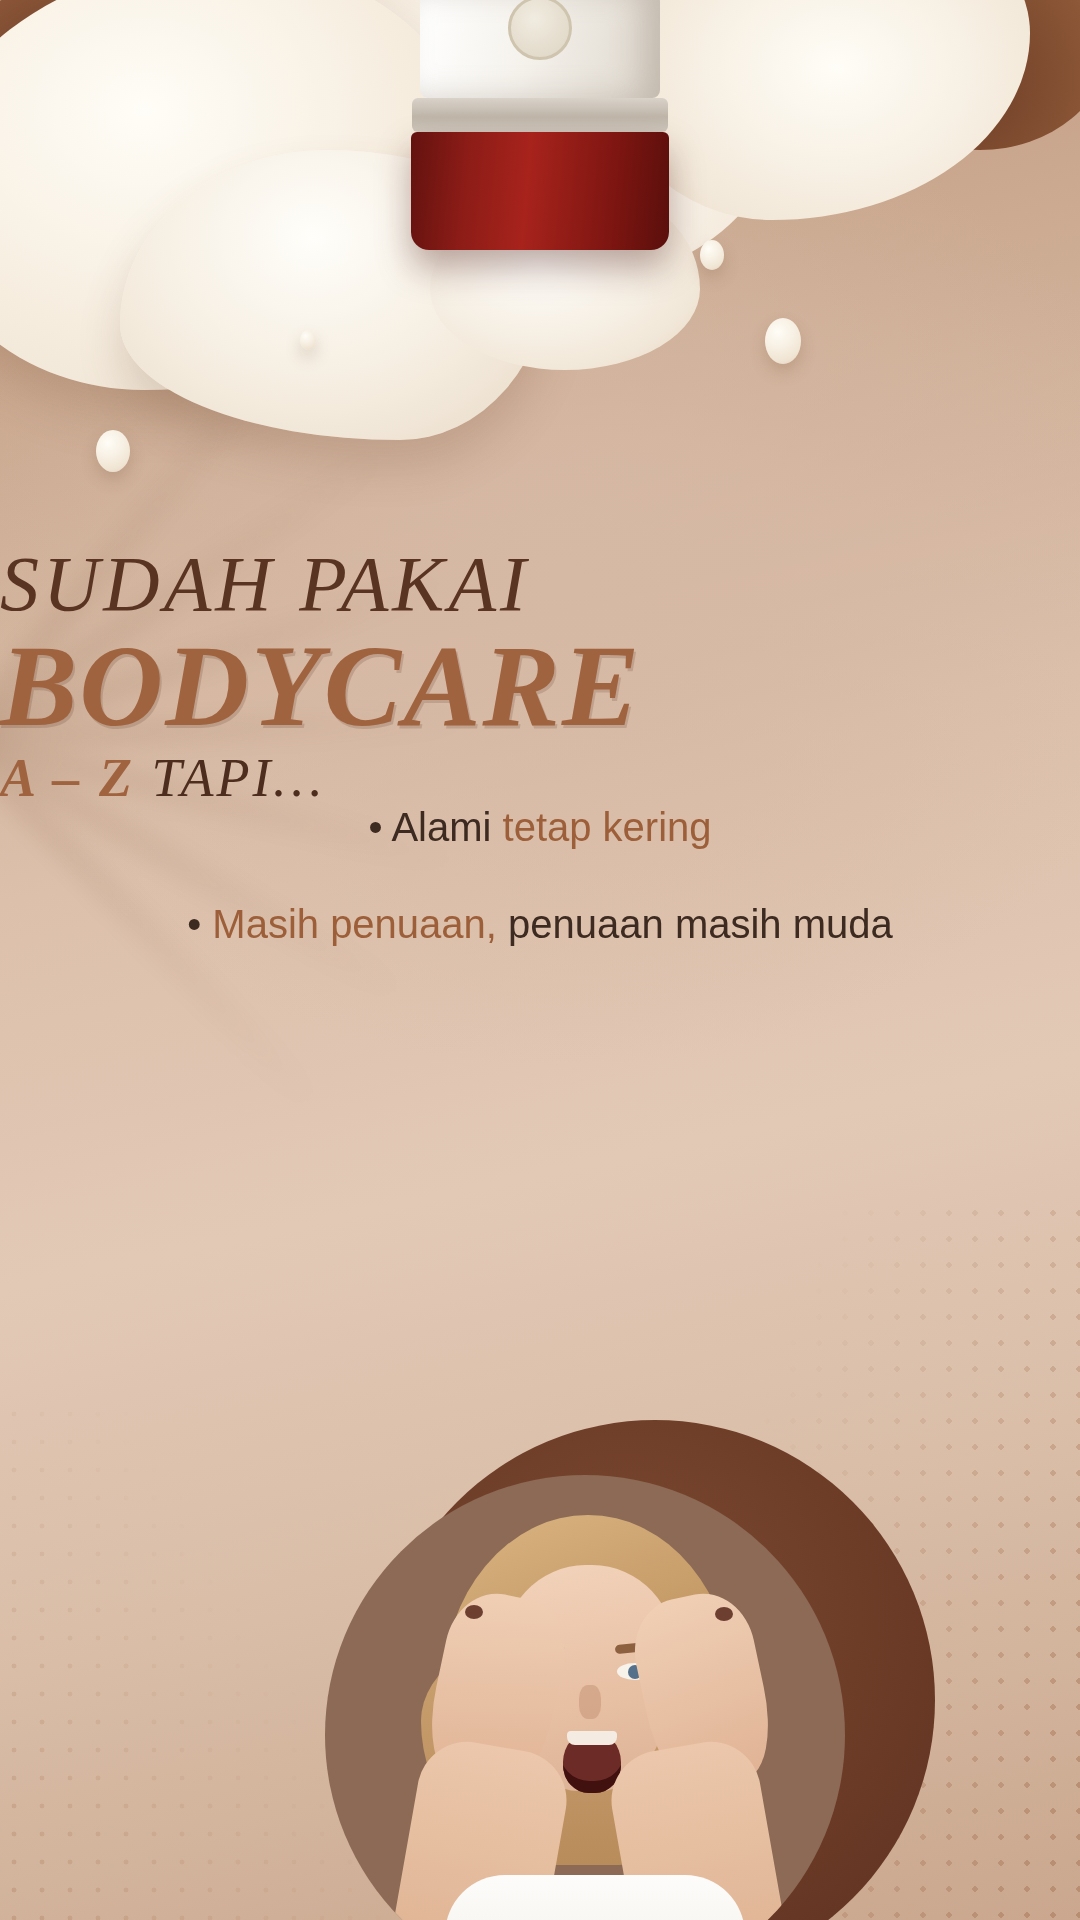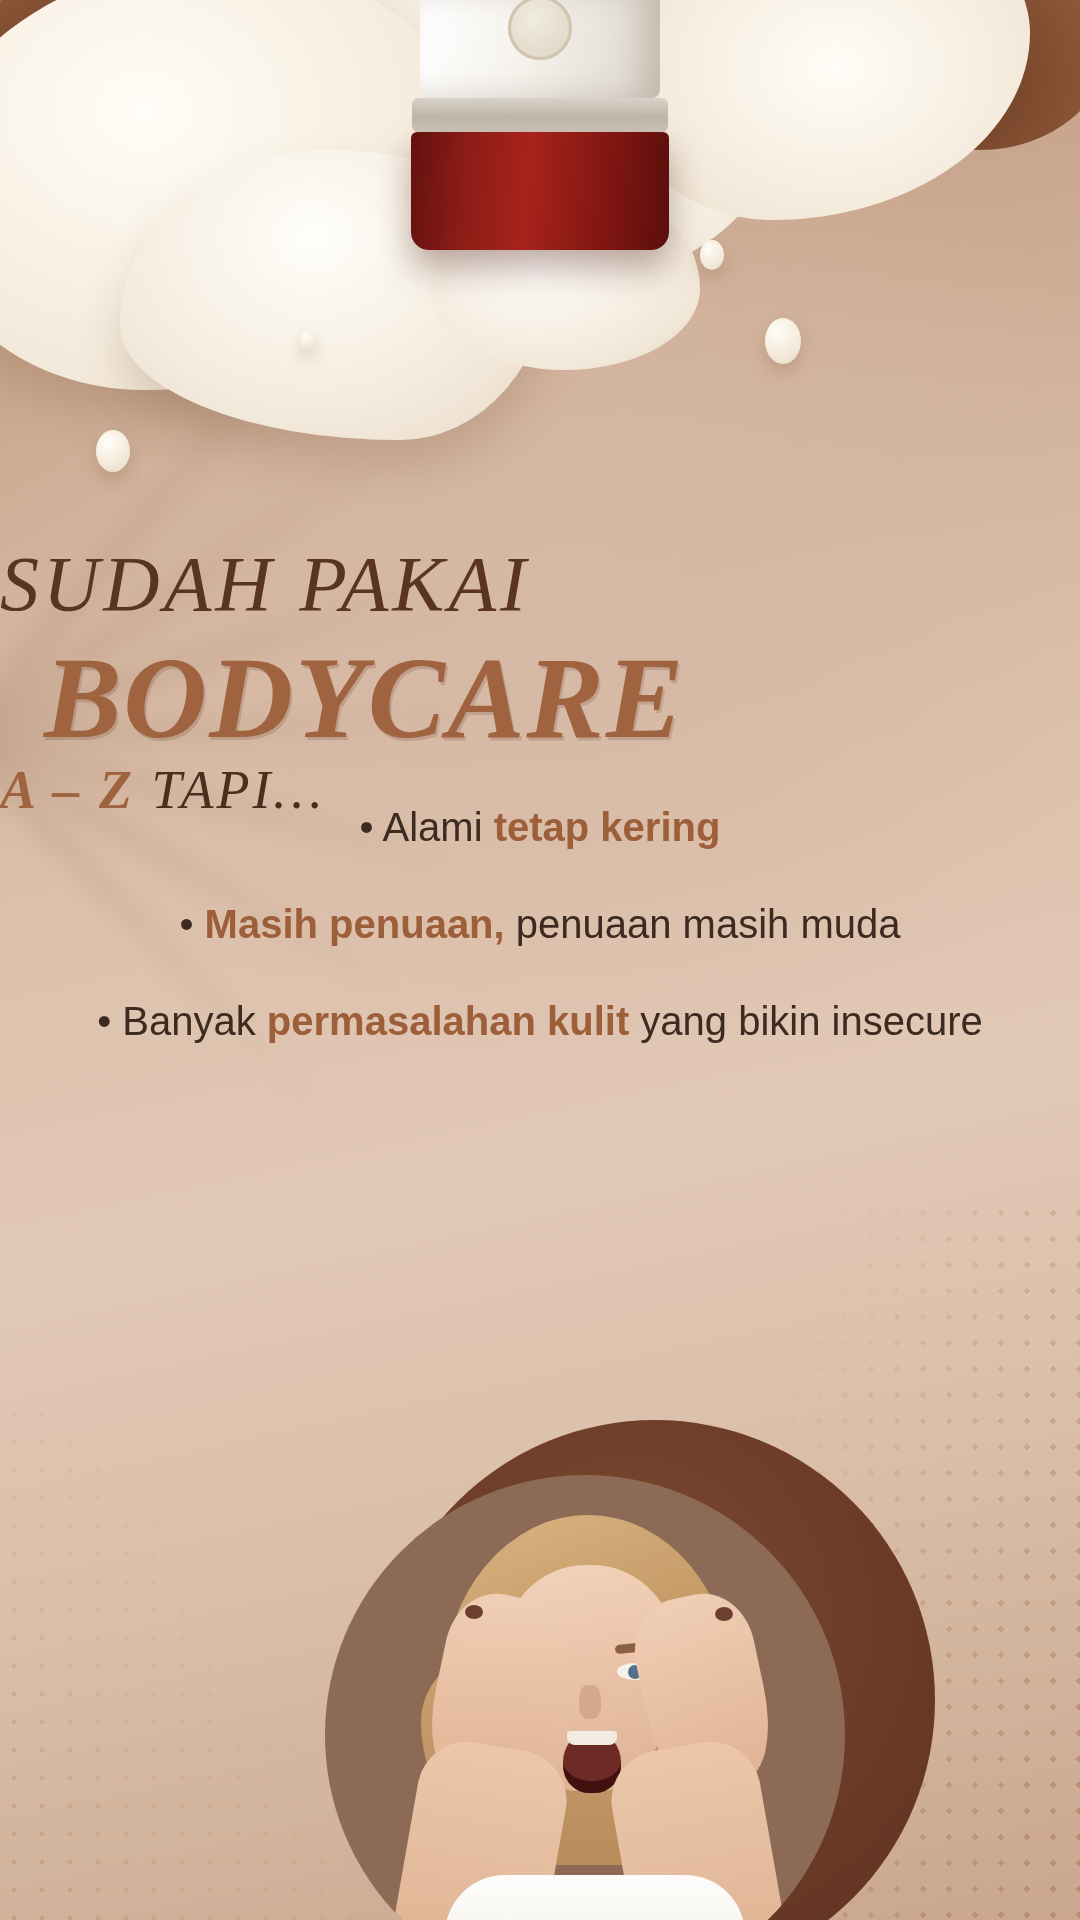--- a/index.html
+++ b/index.html
@@ -198,23 +198,22 @@
     color: #5a3422;
     line-height: 1;
   }
   .h-line2 {
     font-family: "Liberation Serif", serif;
     font-weight: bold;
     font-size: 116px;
     letter-spacing: 2px;
     color: #a0633f;
     line-height: 1.02;
-    margin-top: 16px;
+    margin-top: 4px;
     text-shadow: 2px 3px 0 rgba(90,52,34,.18);
-    padding-left: 44px;
   }
   .h-line3 {
     font-family: "Liberation Serif", serif;
     font-size: 54px;
     letter-spacing: 3px;
     color: #4d2d1d;
     line-height: 1;
     margin-top: 6px;
   }
   .h-line3 .az {
@@ -231,21 +230,21 @@
     text-align: center;
     color: #3d2a20;
     font-size: 40px;
     line-height: 1.38;
   }
   .bullet {
     margin-bottom: 42px;
   }
   .bullet b {
     color: #9c5f39;
-    font-weight: bold;
+    font-weight: normal;
   }
 
   
   .photo-wrap {
     position: absolute;
     left: 365px;
     top: 1455px;
     width: 560px;
     height: 560px;
   }
@@ -400,21 +399,20 @@
     <div class="h-line2">BODYCARE</div>
     <div class="h-line3">
       <span class="az">A – Z</span>
       <span>TAPI…</span>
     </div>
   </div>
 
   <div class="bullets">
     <div class="bullet" id="b0"><span>• </span><span>Alami </span><b>tetap kering</b></div>
     <div class="bullet" id="b2"><span>• </span><b>Masih penuaan,</b><span> penuaan masih muda</span></div>
-    <div class="bullet" id="b3"><span>• </span><span>Banyak </span><b>permasalahan kulit</b><span> yang bikin insecure</span></div>
   </div>
 
   <div class="photo-wrap">
     <div class="photo-backdrop"></div>
     <div class="photo-circle">
       <div class="person p-hair"></div>
       <div class="person p-hair2"></div>
       <div class="person p-face"></div>
       <div class="person p-brow l"></div>
       <div class="person p-brow r"></div>

